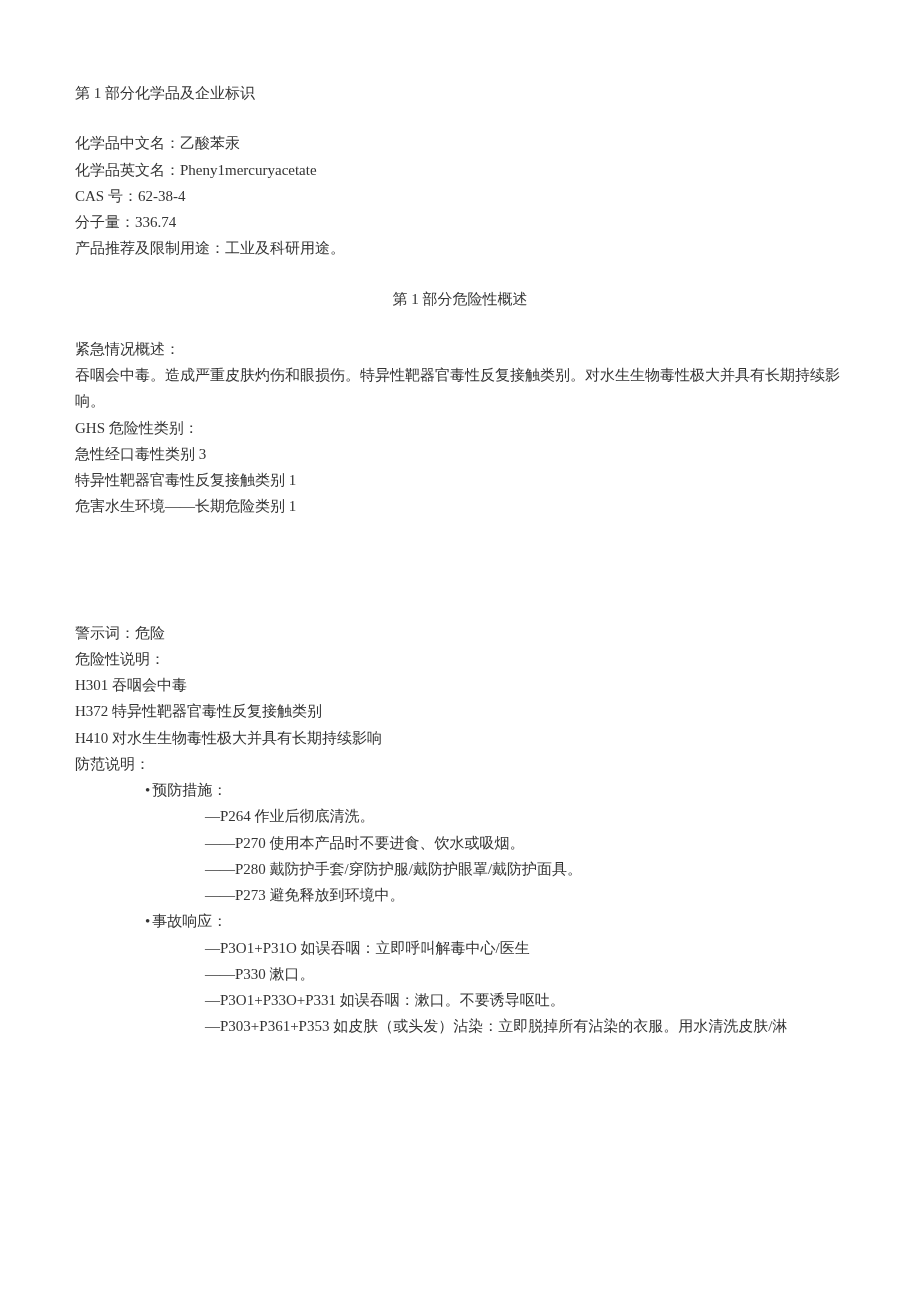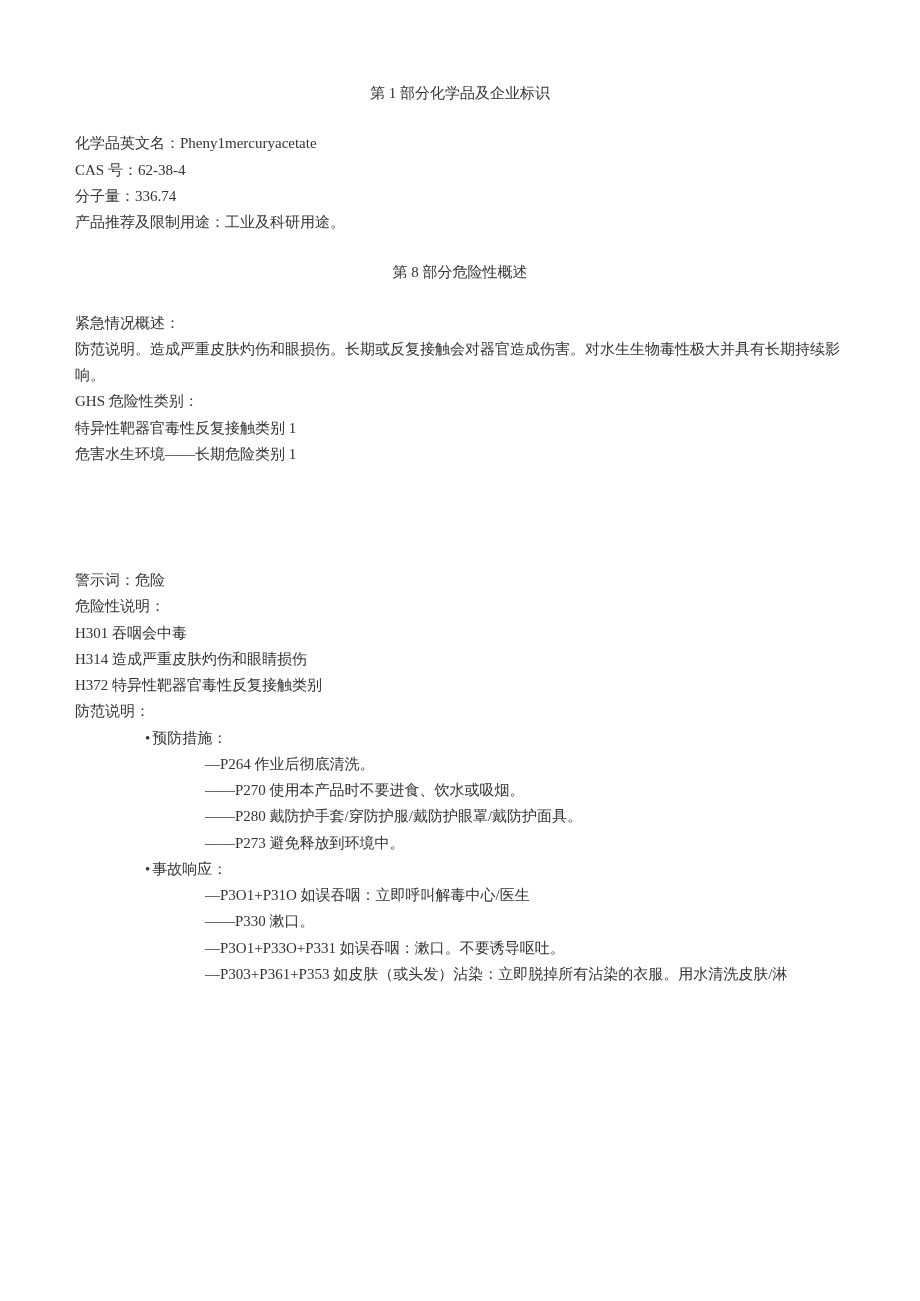--- a/index.html
+++ b/index.html
@@ -7,21 +7,21 @@
     font-size: 15px;
     line-height: 1.75;
     color: #333;
     background: #fff;
     margin: 0;
     padding: 80px 75px;
     width: 920px;
     box-sizing: border-box;
   }
   .section-title {
-    text-align: center;
+    text-align: left;
     margin: 0 0 24px 0;
     font-weight: normal;
   }
   .section-title-2 {
     text-align: center;
     margin: 24px 0 24px 0;
     font-weight: normal;
   }
   .bold {
     font-weight: normal;
@@ -45,45 +45,47 @@
   .gap {
     height: 100px;
   }
 </style>
 </head>
 <body>
 
 <p class="section-title">第 1 部分化学品及企业标识</p>
 
 <div class="block">
+  <p><span>化学品中文名：</span><span>乙酸苯汞</span></p>
   <p><span>化学品英文名：</span><span>Pheny1mercuryacetate</span></p>
   <p><span class="bold">CAS 号：</span><span>62-38-4</span></p>
   <p><span>分子量：</span><span>336.74</span></p>
   <p><span>产品推荐及限制用途：</span><span>工业及科研用途。</span></p>
 </div>
 
-<p class="section-title-2">第 8 部分危险性概述</p>
+<p class="section-title-2">第 1 部分危险性概述</p>
 
 <div class="block">
   <p>紧急情况概述：</p>
-  <p>防范说明。造成严重皮肤灼伤和眼损伤。长期或反复接触会对器官造成伤害。对水生生物毒性极大并具有长期持续影响。</p>
+  <p>吞咽会中毒。造成严重皮肤灼伤和眼损伤。特异性靶器官毒性反复接触类别。对水生生物毒性极大并具有长期持续影响。</p>
 
   <p class="bold">GHS 危险性类别：</p>
+  <p>急性经口毒性类别 3</p>
   <p>特异性靶器官毒性反复接触类别 1</p>
   <p>危害水生环境——长期危险类别 1</p>
 
 
   <div class="gap"></div>
 
   <p><span>警示词：</span><span>危险</span></p>
 
   <p>危险性说明：</p>
   <p>H301 吞咽会中毒</p>
-  <p>H314 造成严重皮肤灼伤和眼睛损伤</p>
   <p>H372 特异性靶器官毒性反复接触类别</p>
+  <p>H410 对水生生物毒性极大并具有长期持续影响</p>
 
   <p>防范说明：</p>
 
   <p class="indent-1 bullet">预防措施：</p>
   <p class="indent-2">—P264 作业后彻底清洗。</p>
   <p class="indent-2">——P270 使用本产品时不要进食、饮水或吸烟。</p>
   <p class="indent-2">——P280 戴防护手套/穿防护服/戴防护眼罩/戴防护面具。</p>
   <p class="indent-2">——P273 避免释放到环境中。</p>
 
   <p class="indent-1 bullet">事故响应：</p>

